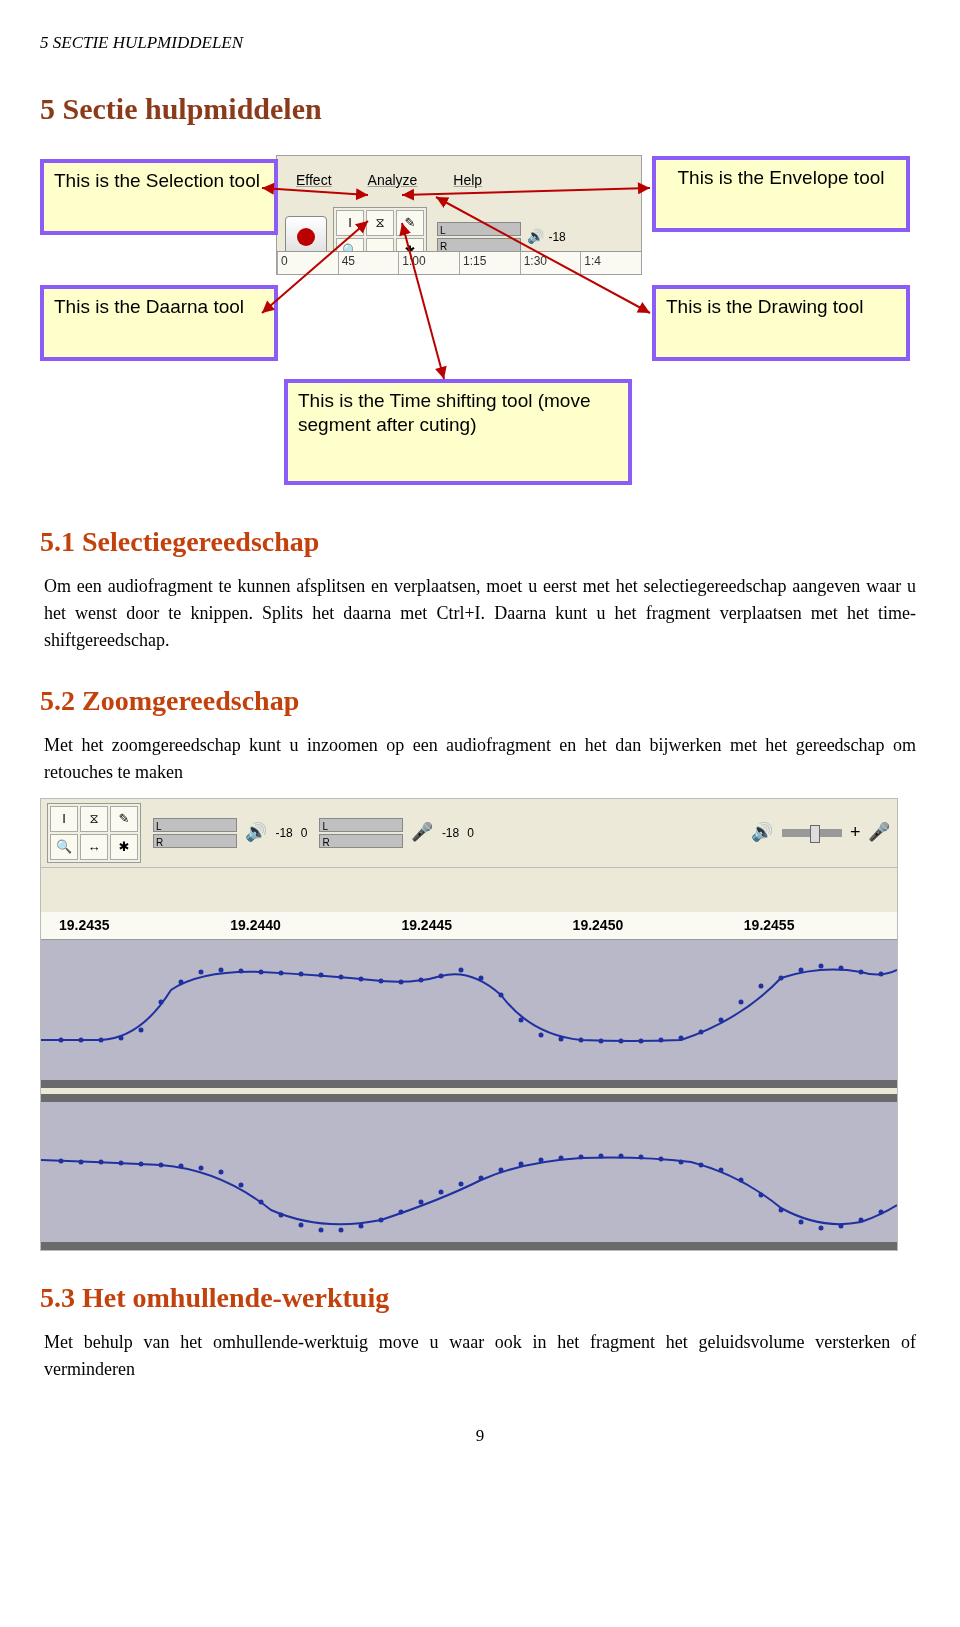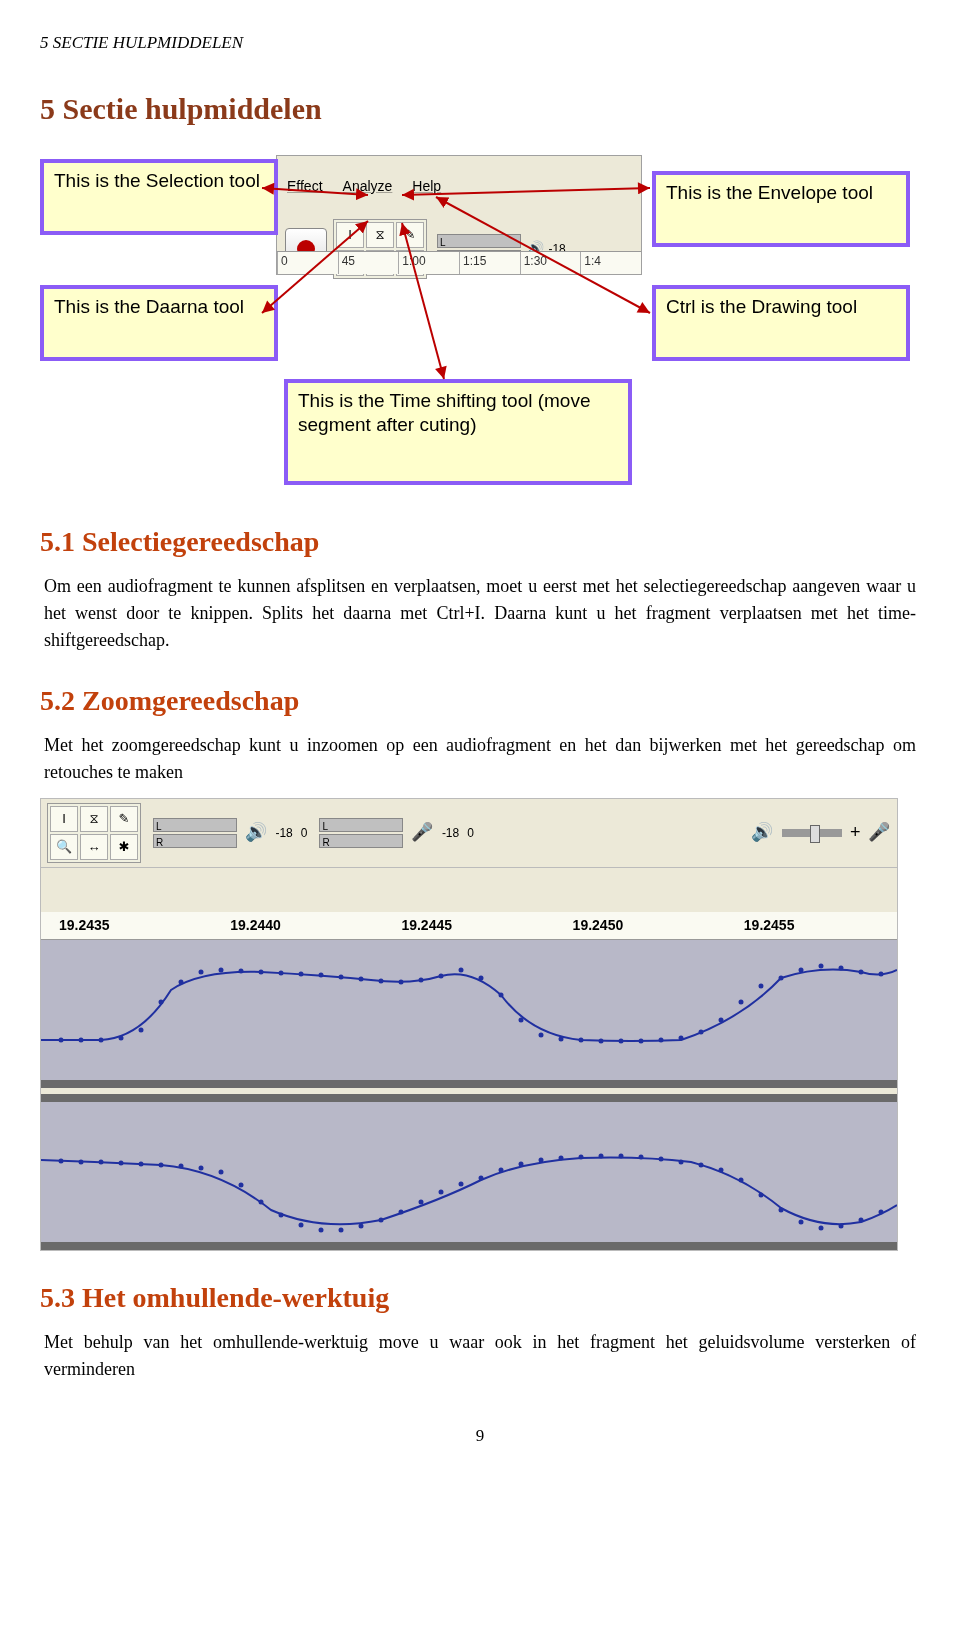--- a/index.html
+++ b/index.html
@@ -42,38 +42,39 @@
     position: absolute;
     background: #ffffcc;
     border: 4px solid #8b5cf6;
     padding: 6px 10px;
     font-family: Arial, sans-serif;
     font-size: 19px;
     line-height: 1.3;
   }
   .cb-seltool { left: 0; top: 4px; width: 210px; height: 56px; }
   .cb-zoom { left: 0; top: 130px; width: 210px; height: 56px; }
-  .cb-envelope { left: 612px; top: 16px; width: 230px; height: 56px; }
+  .cb-envelope { left: 612px; top: 1px; width: 230px; height: 56px; text-align: center; }
   .cb-draw { left: 612px; top: 130px; width: 230px; height: 56px; }
   .cb-timeshift { left: 244px; top: 224px; width: 320px; height: 86px; }
   .toolbar-panel {
     position: absolute;
     left: 236px;
     top: 0;
     width: 364px;
     height: 118px;
     background: #ece9d8;
     border: 1px solid #a0a0a0;
     font-family: Tahoma, Arial, sans-serif;
     font-size: 14px;
   }
   .menubar {
     display: flex;
-    gap: 20px;
-    padding: 20px 10px;
+    gap: 36px;
+    padding: 14px 10px;
+    margin-left: 9px;
   }
   .menubar span { text-decoration: underline; text-decoration-color: rgba(0,0,0,0.3); }
   .tb-row1 {
     display: flex;
     align-items: center;
     padding: 2px 8px;
     gap: 6px;
   }
   .recbtn {
     width: 40px; height: 40px;
@@ -200,21 +201,21 @@
       <div>1:00</div>
       <div>1:15</div>
       <div>1:30</div>
       <div>1:4</div>
     </div>
   </div>
 
   <div class="callout cb-seltool">This is the Selection tool</div>
   <div class="callout cb-zoom">This is the Daarna tool</div>
   <div class="callout cb-envelope">This is the Envelope tool</div>
-  <div class="callout cb-draw">Ctrl is the Drawing tool</div>
+  <div class="callout cb-draw">This is the Drawing tool</div>
   <div class="callout cb-timeshift">This is the Time shifting tool (move segment after cuting)</div>
 
   <svg style="position:absolute;left:0;top:0;width:100%;height:100%;pointer-events:none">
     <defs>
       <marker id="ah" markerWidth="8" markerHeight="8" refX="6" refY="3" orient="auto">
           <path d="M0,0 L6,3 L0,6 Z" fill="#b00"></path>
         </marker>
       <marker id="ah2" markerWidth="8" markerHeight="8" refX="0" refY="3" orient="auto">
           <path d="M6,0 L0,3 L6,6 Z" fill="#b00"></path>
         </marker>

